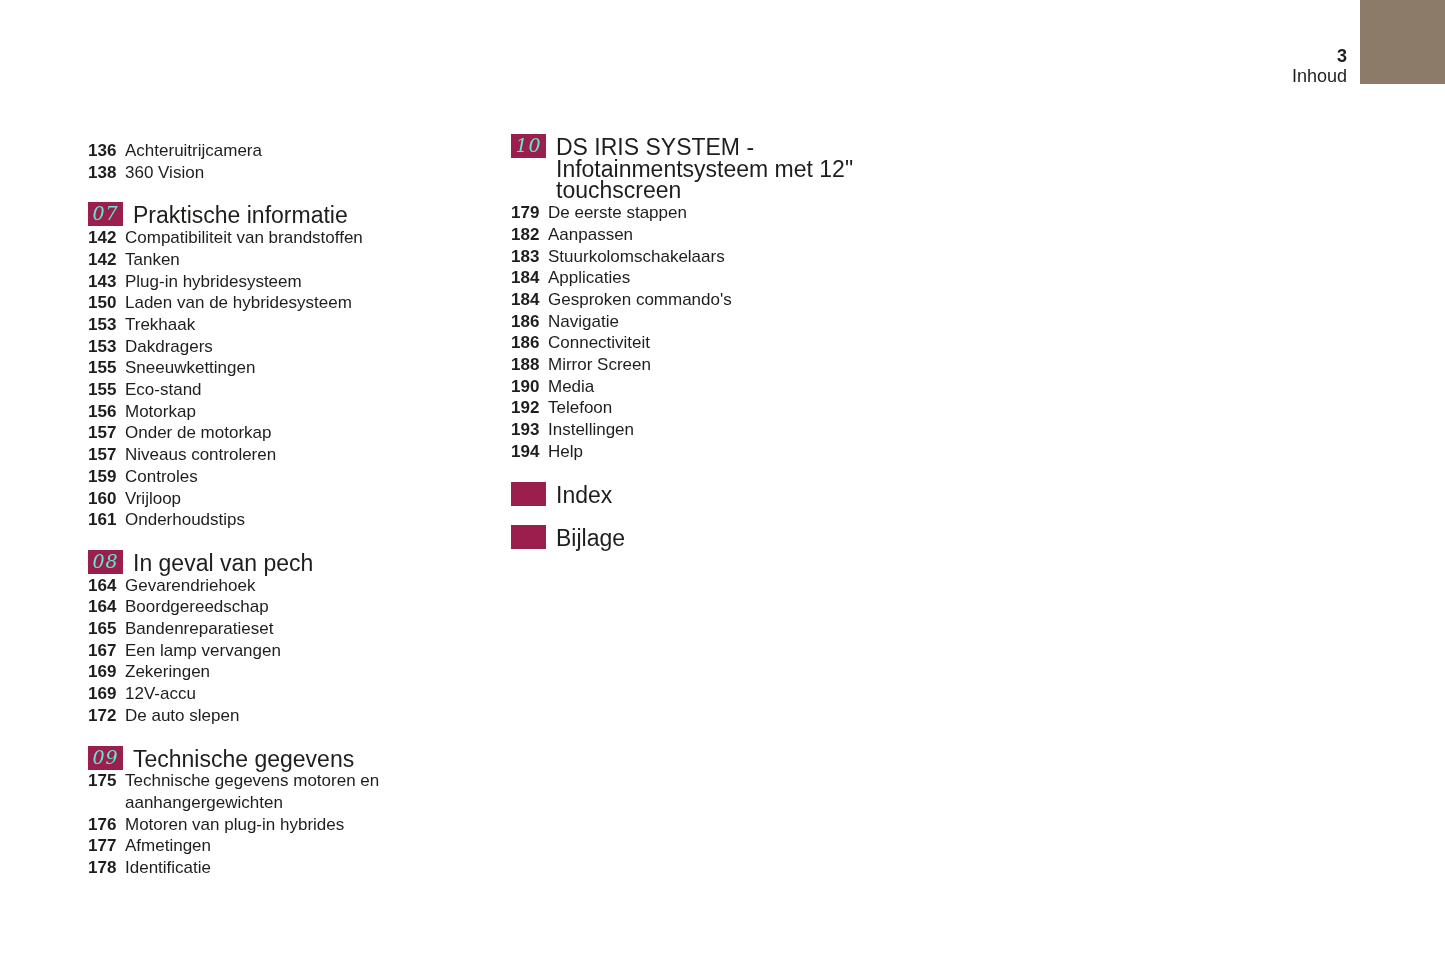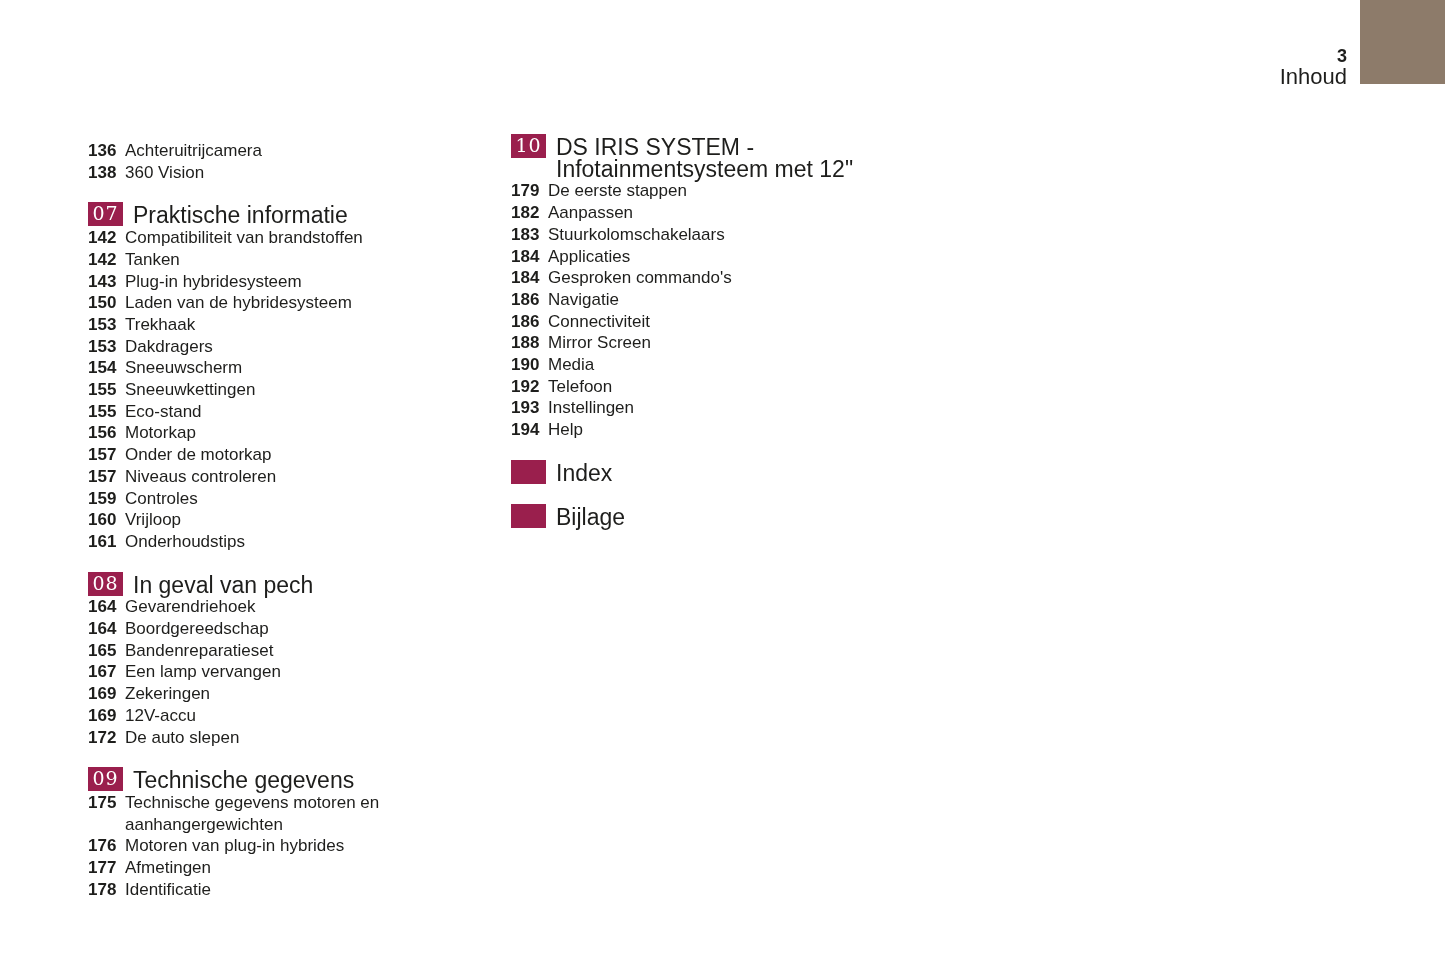--- a/index.html
+++ b/index.html
@@ -17,36 +17,36 @@
 
   
   .corner-block{
     position:absolute;top:0;left:1360px;width:85px;height:84px;
     background:var(--corner);
   }
 
   
   .page-header{position:absolute;top:46px;right:98px;text-align:right;}
   .page-number{font-size:18px;font-weight:700;line-height:20px;}
-  .page-header-label{font-size:22px;line-height:21px;}
+  .page-header-label{font-size:18px;line-height:21px;}
 
   
   .toc{position:absolute;left:88px;top:134px;display:flex;align-items:flex-start;}
   .toc-col{display:block;}
   .col1{width:423px;padding-top:6px;}
   .col2{width:420px;}
 
   .toc-block{margin-top:19px;}
   .toc-col > .toc-block:first-child{margin-top:0;}
 
   .section-head{display:flex;align-items:flex-start;}
   .badge{
     flex:0 0 35px;height:24px;background:var(--accent);
-    color:#ffffff;font-family:"DejaVu Serif",serif;font-size:19px;
-    line-height:23px;text-align:center;letter-spacing:1px;
+    color:#5eead4;font-family:"DejaVu Serif",serif;font-size:19px;
+    line-height:23px;text-align:center;letter-spacing:1px;font-style:italic;
   }
   .section-title{margin-left:10px;padding-top:3px;font-size:23px;line-height:21.7px;}
 
   .toc-row{display:flex;font-size:17px;line-height:21.7px;}
   .toc-page{flex:0 0 37px;font-weight:700;}
   .toc-label{flex:1;}
 </style>
 </head>
 <body>
 
@@ -111,26 +111,20 @@
               <div>Trekhaak</div>
             </span>
           </div>
           <div class="toc-row">
             <span class="toc-page">153</span>
             <span class="toc-label">
               <div>Dakdragers</div>
             </span>
           </div>
           <div class="toc-row">
-            <span class="toc-page">154</span>
-            <span class="toc-label">
-              <div>Sneeuwscherm</div>
-            </span>
-          </div>
-          <div class="toc-row">
             <span class="toc-page">155</span>
             <span class="toc-label">
               <div>Sneeuwkettingen</div>
             </span>
           </div>
           <div class="toc-row">
             <span class="toc-page">155</span>
             <span class="toc-label">
               <div>Eco-stand</div>
             </span>
@@ -255,20 +249,21 @@
             </span>
           </div>
         </div>
       </div>
     <div class="toc-col col2">
         <div class="toc-block">
           <div class="section-head">
             <span class="badge">10</span>
             <div class="section-title">
               <div>DS IRIS SYSTEM - Infotainmentsysteem met 12"</div>
+              <div>touchscreen</div>
             </div>
           </div>
           <div class="toc-row">
             <span class="toc-page">179</span>
             <span class="toc-label">
               <div>De eerste stappen</div>
             </span>
           </div>
           <div class="toc-row">
             <span class="toc-page">182</span>

